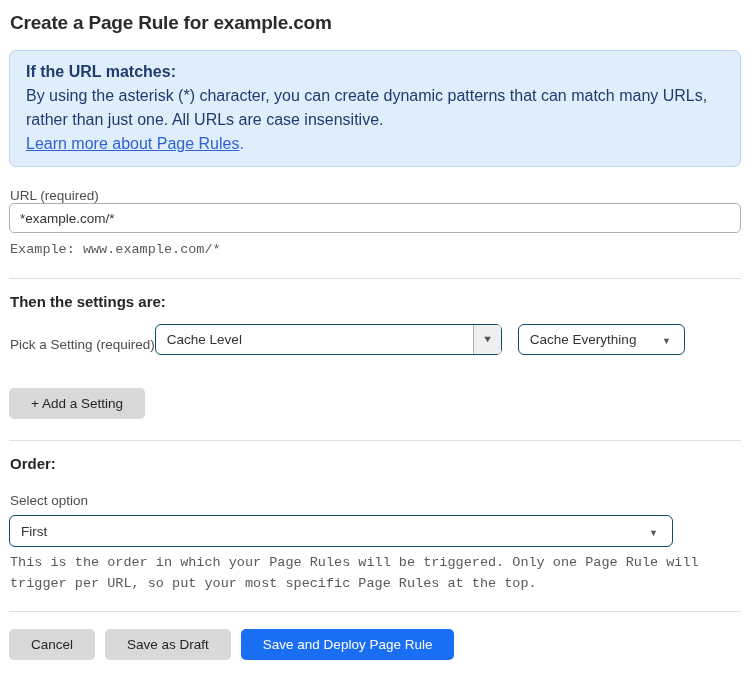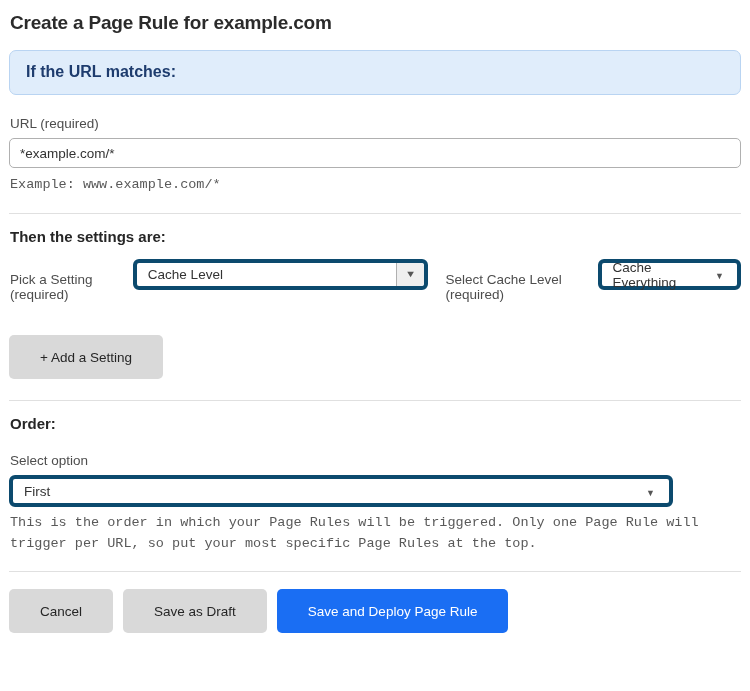--- a/index.html
+++ b/index.html
@@ -41,21 +41,21 @@
 
   .field-label {
     font-size: 13.5px;
     color: #4d4d4d;
     margin: 21px 0 0 1px;
   }
   .text-input {
     display: block;
     width: 732px;
     height: 30px;
-    margin-top: 7px;
+    margin-top: 0;
     border: 1px solid #b0b0b0;
     border-radius: 5px;
     padding: 0 10px;
     font-size: 13.5px;
     font-family: "Liberation Sans", sans-serif;
     color: #333333;
     background: #ffffff;
     outline: none;
   }
   .helper-text {
@@ -80,21 +80,21 @@
   }
 
   .settings-row { display: flex; margin-top: 6px; }
   .settings-field { display: flex; flex-direction: row; }
   .settings-field .field-label { margin-top: 21px; }
 
   .select {
     position: relative;
     margin-top: 8px;
     height: 31px;
-    border: 4px solid #0c4a6e;
+    border: 1px solid #0c4a6e;
     border-radius: 6px;
     background: #ffffff;
     display: flex;
     align-items: center;
     font-size: 13.5px;
     color: #333333;
     cursor: pointer;
   }
   .select .select-value { padding-left: 11px; flex: 1; }
   .select-segmented { width: 347px; margin-right: 16px; }
@@ -118,39 +118,41 @@
     line-height: 1;
     transform: scaleX(1.25);
   }
 
   .btn {
     display: inline-block;
     border: none;
     border-radius: 5px;
     font-family: "Liberation Sans", sans-serif;
     font-size: 13.5px;
-    height: 44px;
-    padding: 0 31px;
+    height: 31px;
+    padding: 0 22px;
     cursor: pointer;
   }
   .btn-secondary { background: #d9d9d9; color: #262626; }
   .btn-add { margin-top: 33px; }
   .btn-primary { background: #1a6ef3; color: #ffffff; }
 
   .footer-row { margin-top: 17px; display: flex; gap: 10px; }
 </style>
 </head>
 <body>
 
 <div class="container">
 
   <h1 class="page-title">Create a Page Rule for example.com</h1>
 
   <div class="info-box">
     <div class="info-heading">If the URL matches:</div>
+    <p class="info-body">By using the asterisk (*) character, you can create dynamic patterns that can match many URLs, rather than just one. All URLs are case insensitive.</p>
+    <div><a class="info-link">Learn more about Page Rules</a><span class="info-link-suffix">.</span></div>
   </div>
 
   <div class="field-label">URL (required)</div>
   <input class="text-input" type="text" value="*example.com/*" style="">
   <div class="helper-text">Example: www.example.com/*</div>
 
   <hr class="divider">
 
   <div class="section-heading">Then the settings are:</div>
 
@@ -158,21 +160,20 @@
     <div class="settings-field">
       <div class="field-label">Pick a Setting (required)</div>
       <div class="select select-segmented">
         <span class="select-value">Cache Level</span>
         <span class="arrow-box">
           <span class="arrow-glyph">▼</span>
         </span>
       </div>
     </div>
     <div class="settings-field">
-      <div class="field-label">Select Cache Level (required)</div>
       <div class="select select-inline">
         <span class="select-value">Cache Everything</span>
         <span class="arrow-inline">
           <span class="arrow-glyph">▼</span>
         </span>
       </div>
     </div>
   </div>
 
   <button class="btn btn-secondary btn-add">+ Add a Setting</button>

